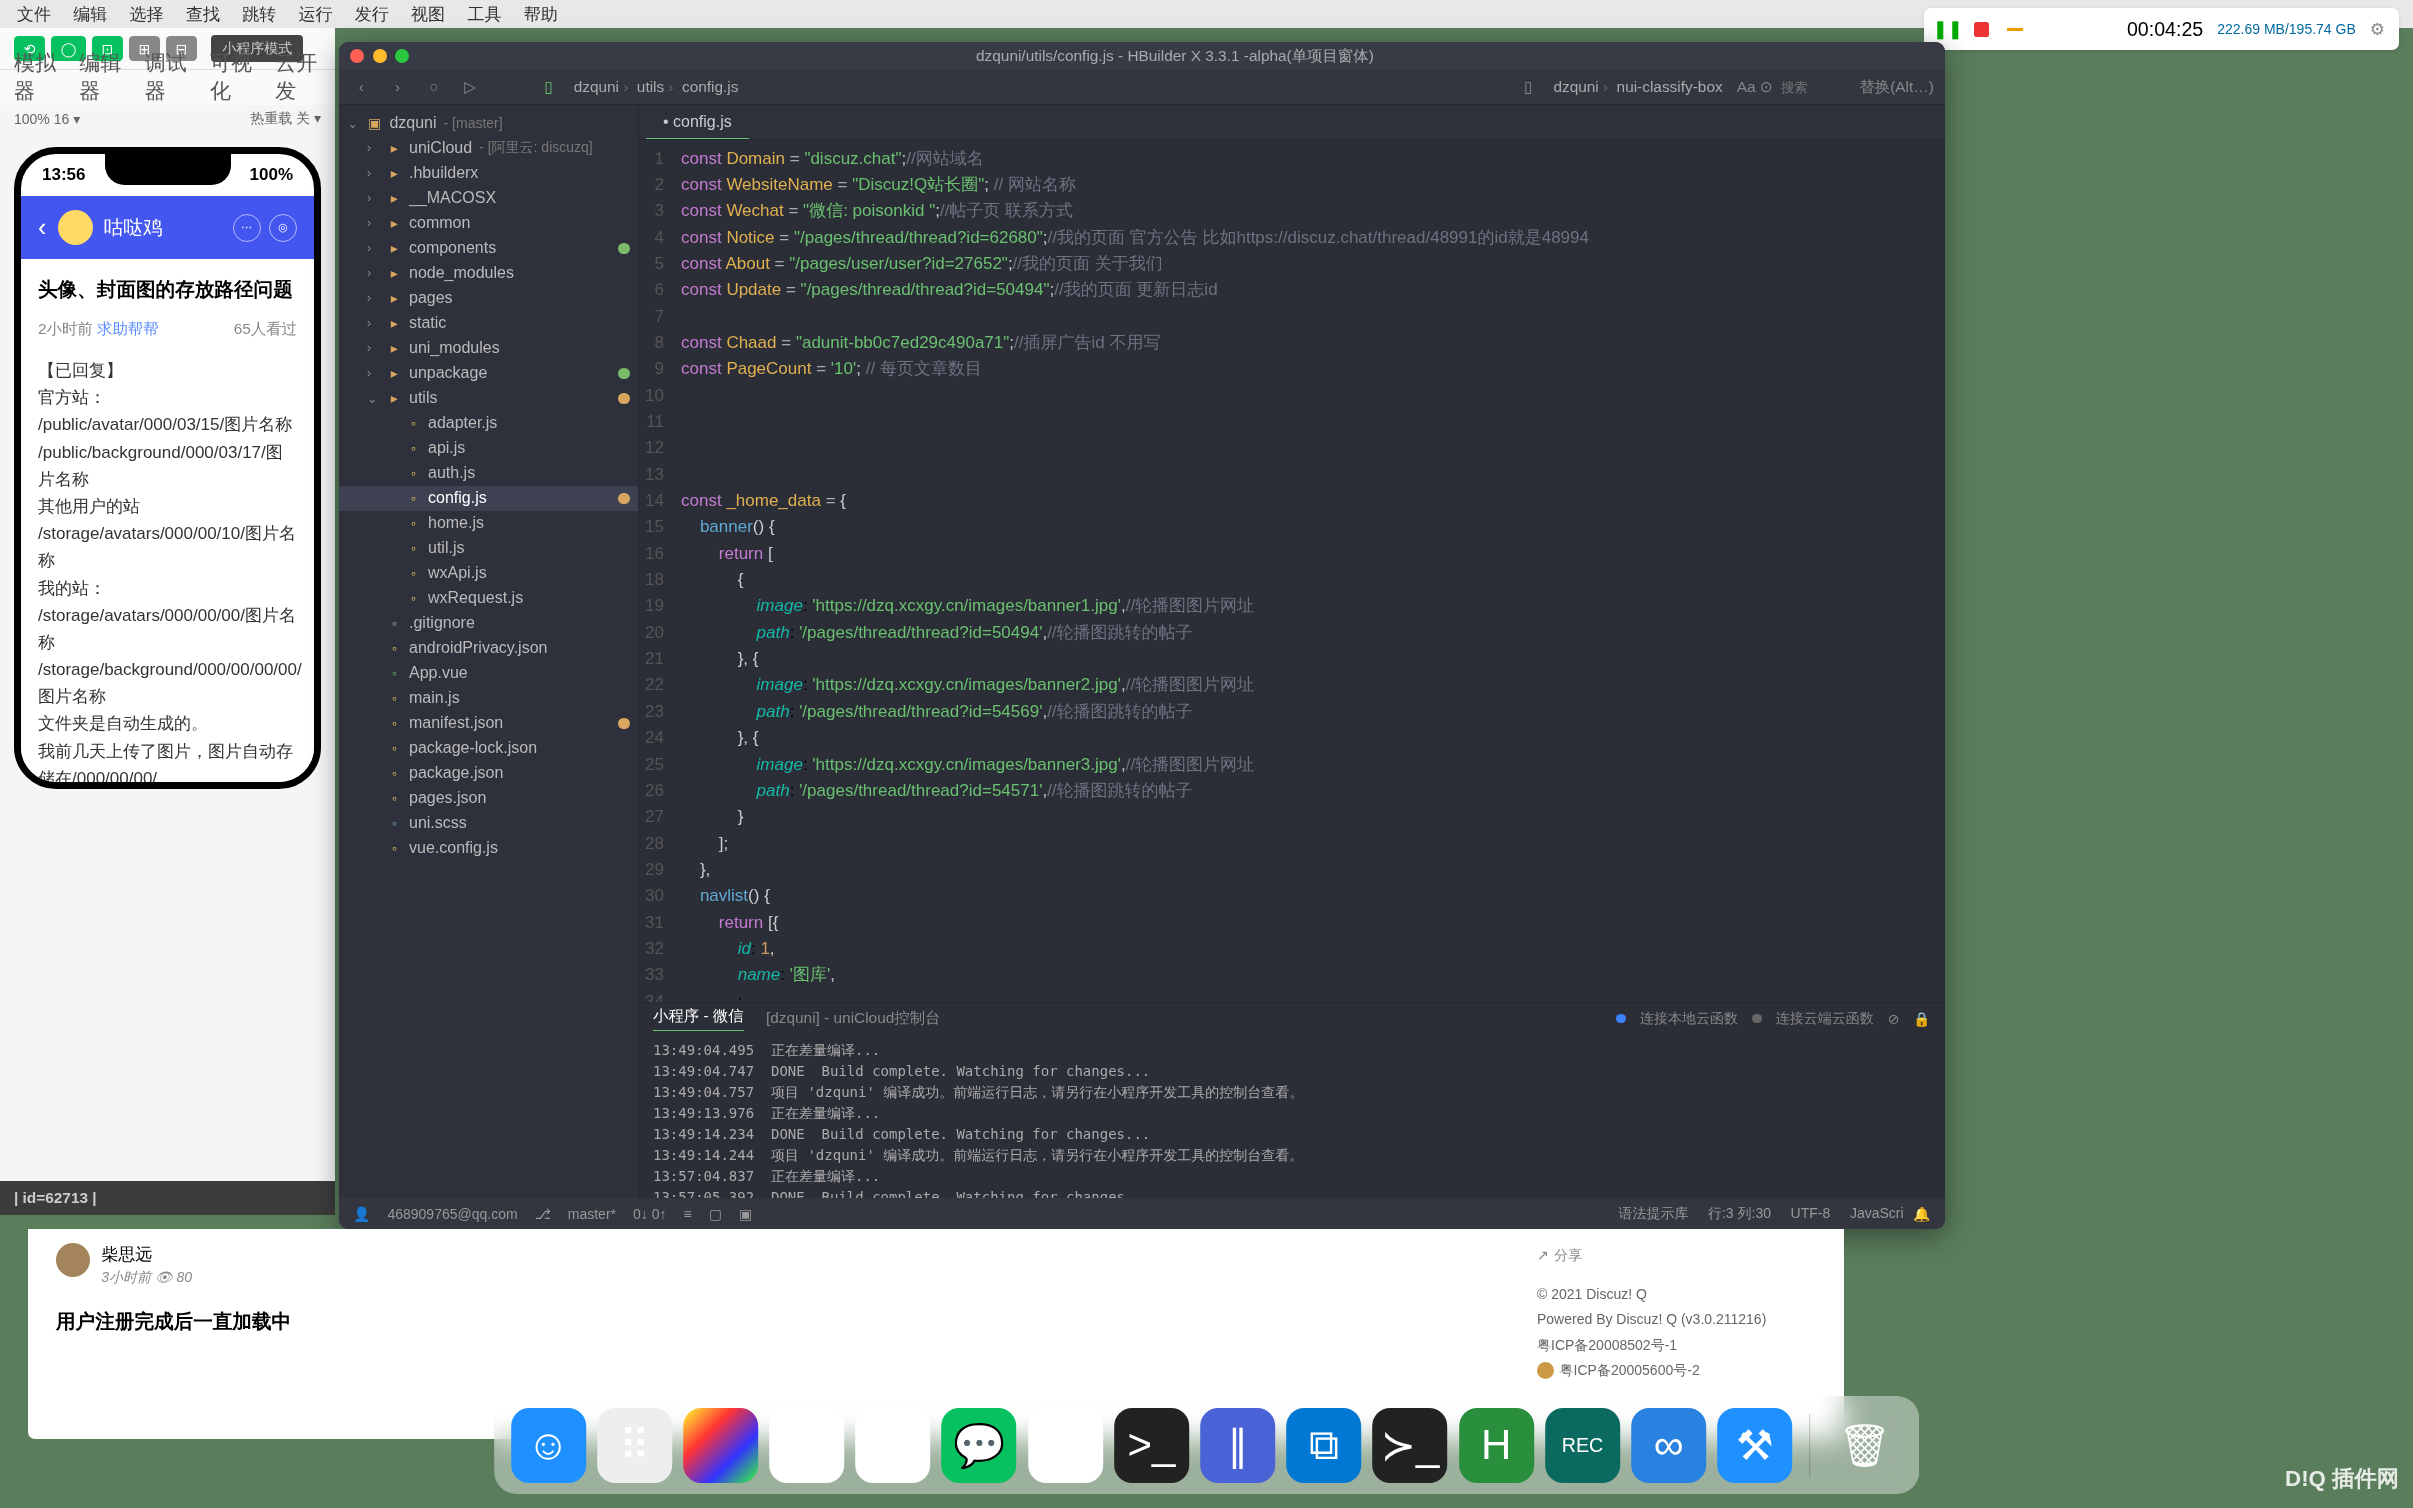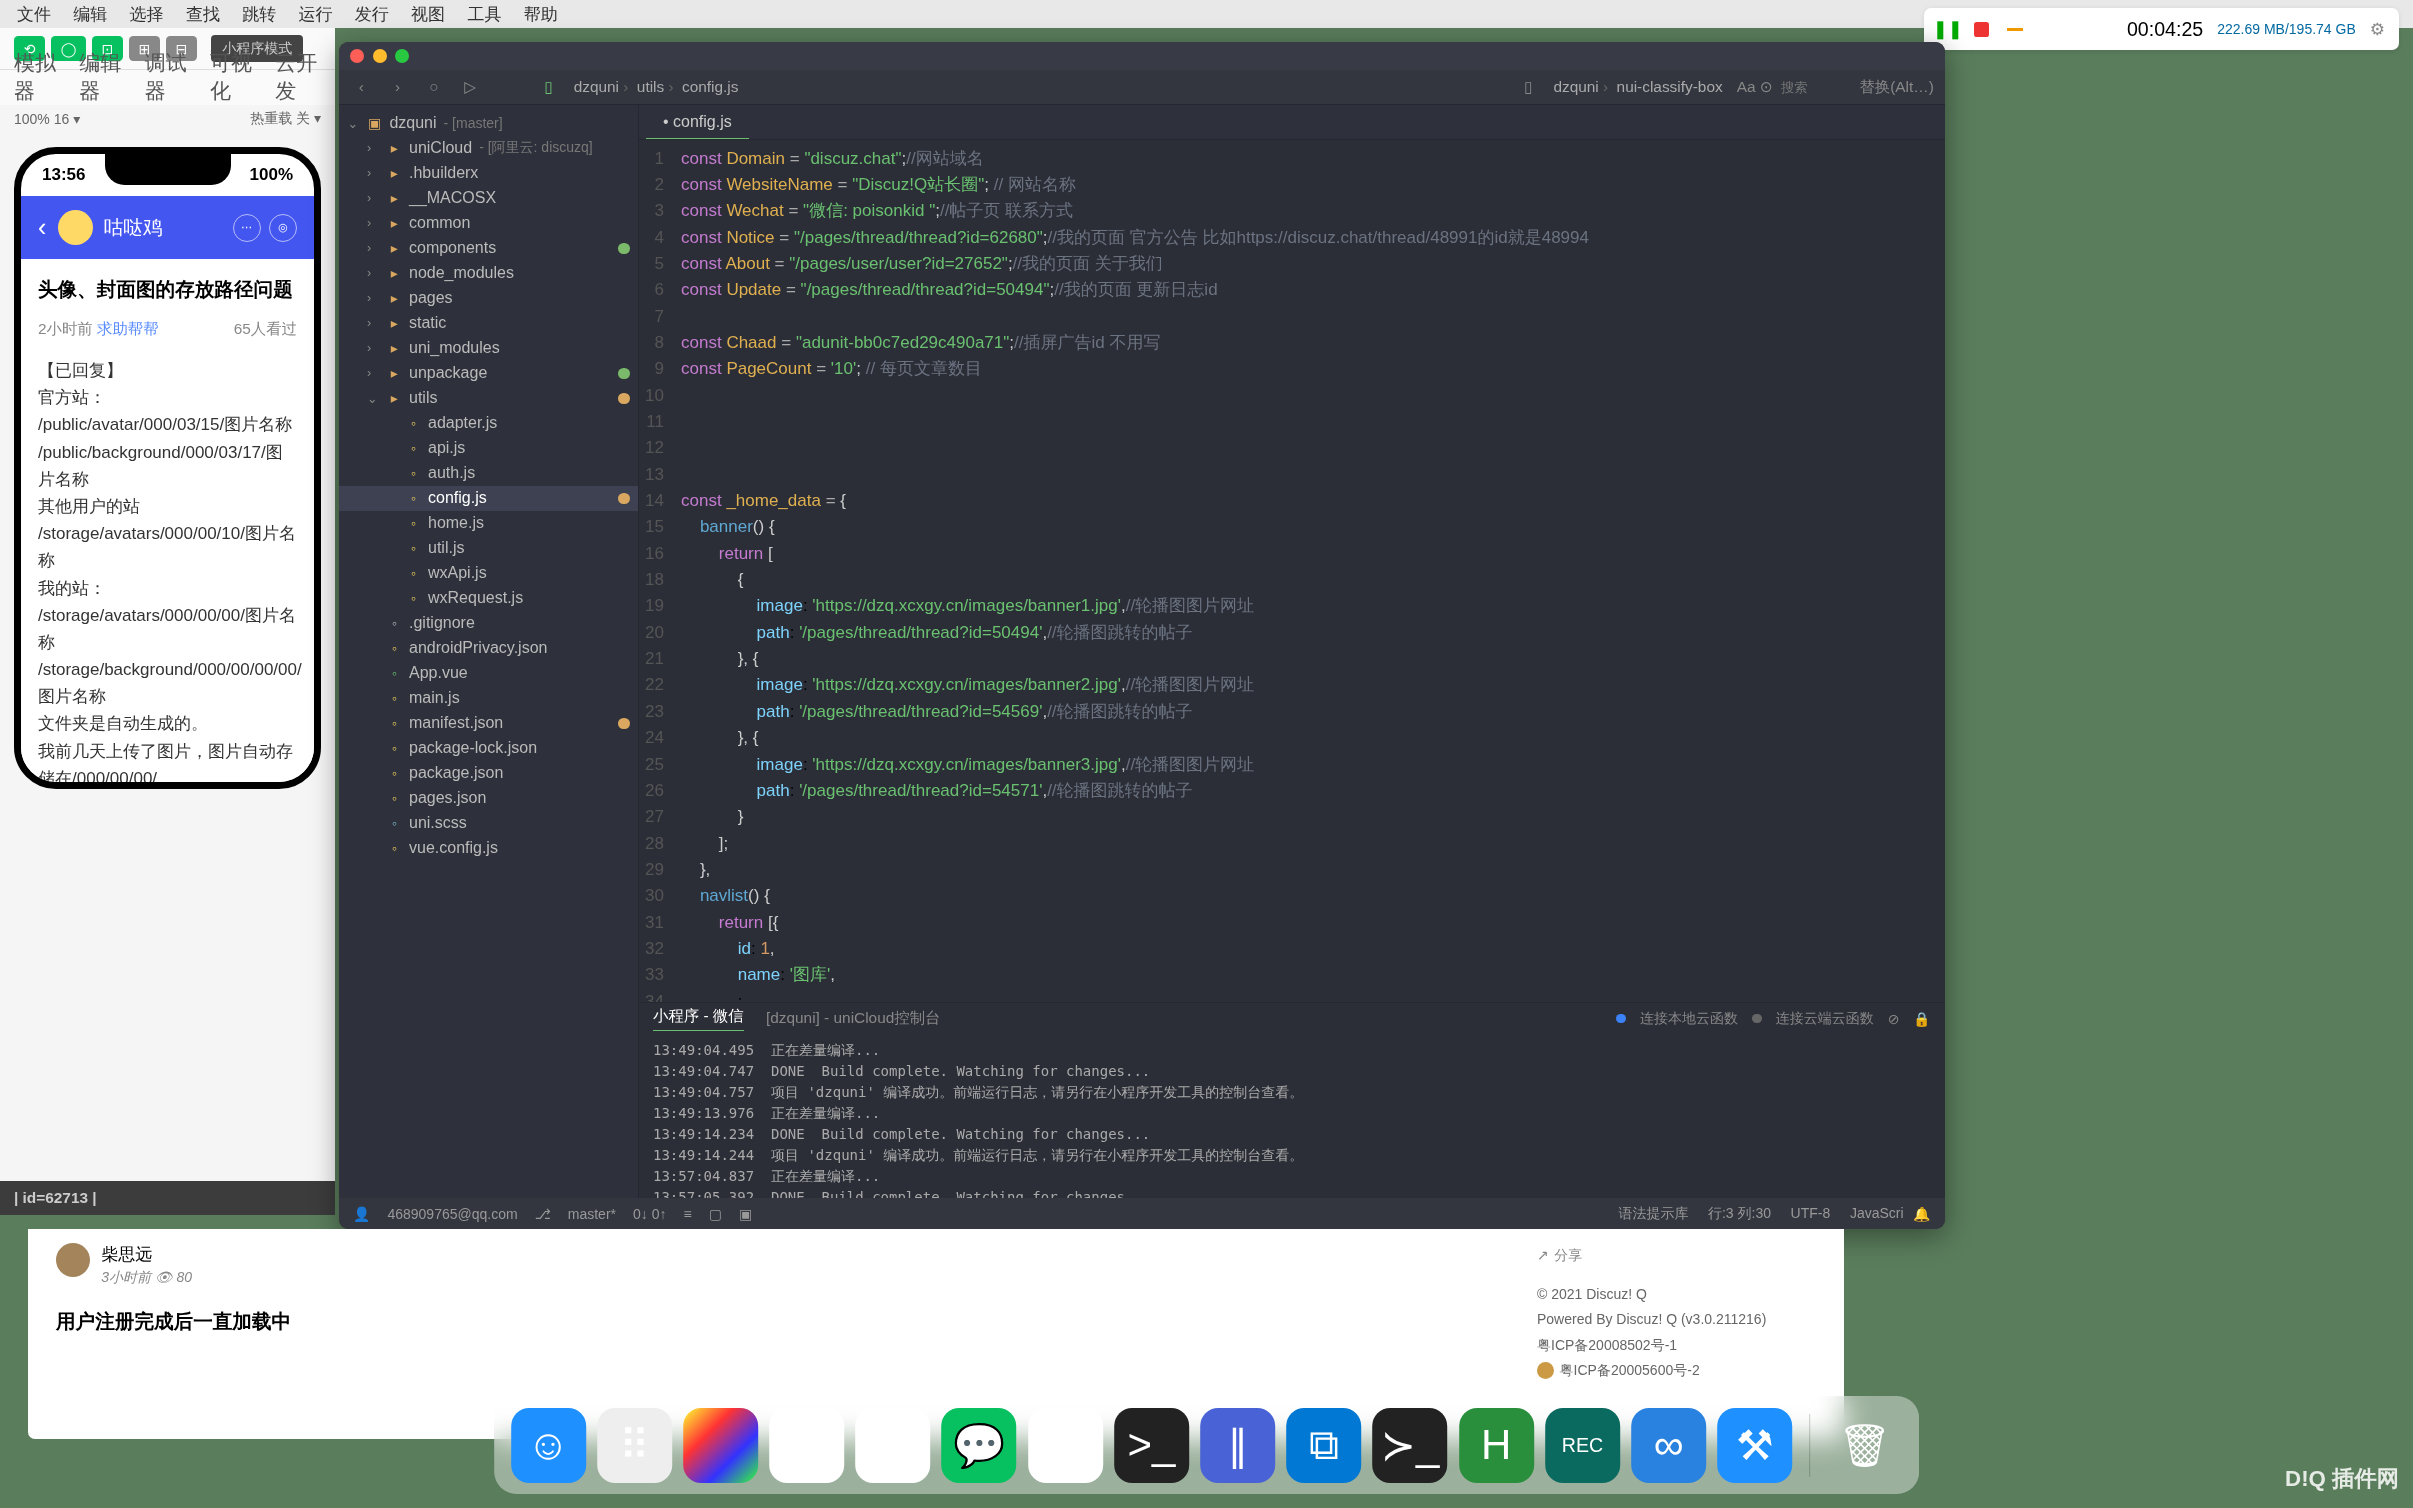--- a/index.html
+++ b/index.html
@@ -78,21 +78,21 @@
     .tree-annot { color: #777; font-size: 14px; }
     
     .hbx-editor { flex: 1; display: flex; flex-direction: column; }
     .hbx-tabs { height: 35px; display: flex; align-items: center; padding: 0 7px; background: #2e313b; border-bottom: 0.7px solid #252831; }
     .hbx-tab { padding: 7px 17px; color: #ccc; font-size: 16px; border-bottom: 1.4px solid transparent; }
     .hbx-tab.active { border-bottom-color: #6ac070; }
     .hbx-code { flex: 1; background: #2b2e37; overflow: auto; font-family: Menlo, Consolas, monospace; font-size: 17px; line-height: 1.55; padding: 5.6px 0; }
     .code-line { display: flex; white-space: pre; }
     .code-line .ln { width: 42px; text-align: right; color: #555; padding-right: 17px; user-select: none; flex-shrink: 0; }
     .code-line .code { flex: 1; }
-    .kw { color: #c47bd0; } .var { color: #e0b050; } .op { color: #aaa; } .str { color: #6ac070; } .cm { color: #6b7280; } .num { color: #d69862; } .fn { color: #5fa8d3; } .prop { color: #7dd3fc; } .punc { color: #ccc; }
+    .kw { color: #c47bd0; } .var { color: #e0b050; } .op { color: #aaa; } .str { color: #6ac070; } .cm { color: #6b7280; } .num { color: #d69862; } .fn { color: #5fa8d3; } .prop { color: #14b8a6; font-style: italic; } .punc { color: #ccc; }
     
     .hbx-console { height: 196px; background: #2b2e37; border-top: 0.7px solid #252831; display: flex; flex-direction: column; }
     .console-tabs { height: 31px; display: flex; align-items: center; padding: 0 14px; gap: 22.3px; color: #888; font-size: 15.4px; }
     .console-tabs .active { color: #fff; border-bottom: 1.4px solid #6ac070; padding-bottom: 2.8px; }
     .console-status { display: flex; align-items: center; gap: 14px; margin-left: auto; font-size: 14px; }
     .console-dot { width: 9.8px; height: 9.8px; border-radius: 50%; } .console-dot.b { background: #3b82f6; } .console-dot.g { background: #666; }
     .console-body { flex: 1; padding: 5.6px 14px; font-family: Menlo, monospace; font-size: 14px; color: #aaa; line-height: 1.5; white-space: pre-wrap; overflow: auto; }
     
     .hbx-statusbar { height: 31px; background: #33363f; display: flex; align-items: center; padding: 0 14px; gap: 17px; color: #999; font-size: 14px; }
     .hbx-statusbar .right { margin-left: auto; display: flex; gap: 19.6px; }
@@ -213,20 +213,21 @@
   </div>
 </div>
 
 <div class="hbx">
   <div class="hbx-titlebar">
     <div class="traffic">
       <span class="r"></span>
       <span class="y"></span>
       <span class="g"></span>
     </div>
+    <div class="hbx-title">dzquni/utils/config.js - HBuilder X 3.3.1 -alpha(单项目窗体)</div>
   </div>
   <div class="hbx-toolbar">
     <div class="nav-btn">‹</div>
     <div class="nav-btn">›</div>
     <div class="nav-btn">○</div>
     <div class="nav-btn">▷</div>
     <div style="width:28px"></div>
     <div class="nav-btn" style="color:#6ac070">▯</div>
     <div class="hbx-crumb">
       <span>dzquni</span>

